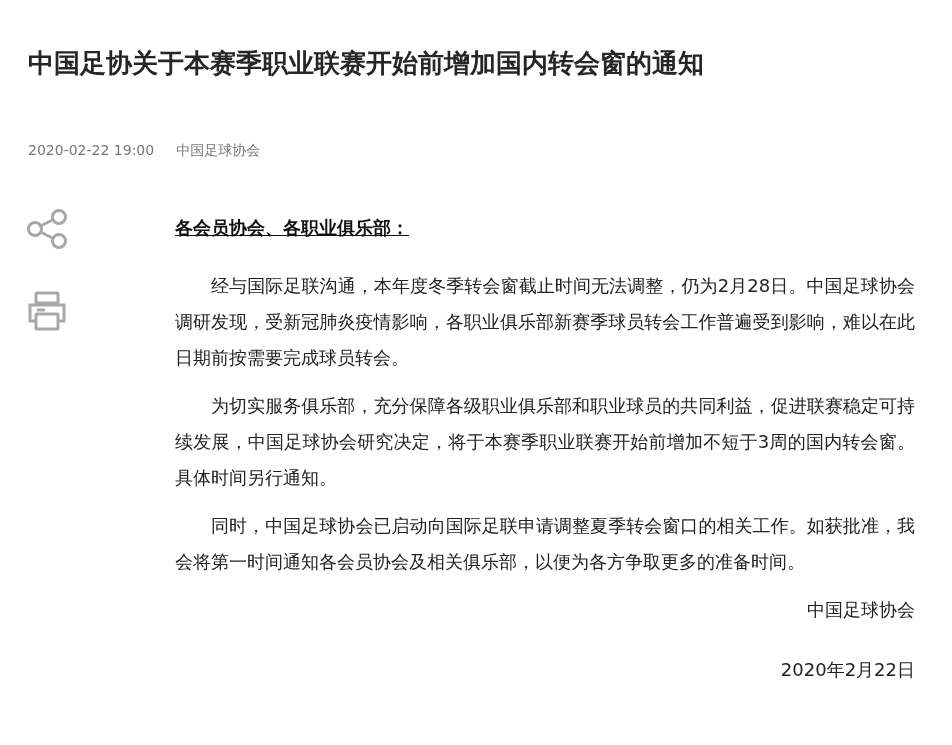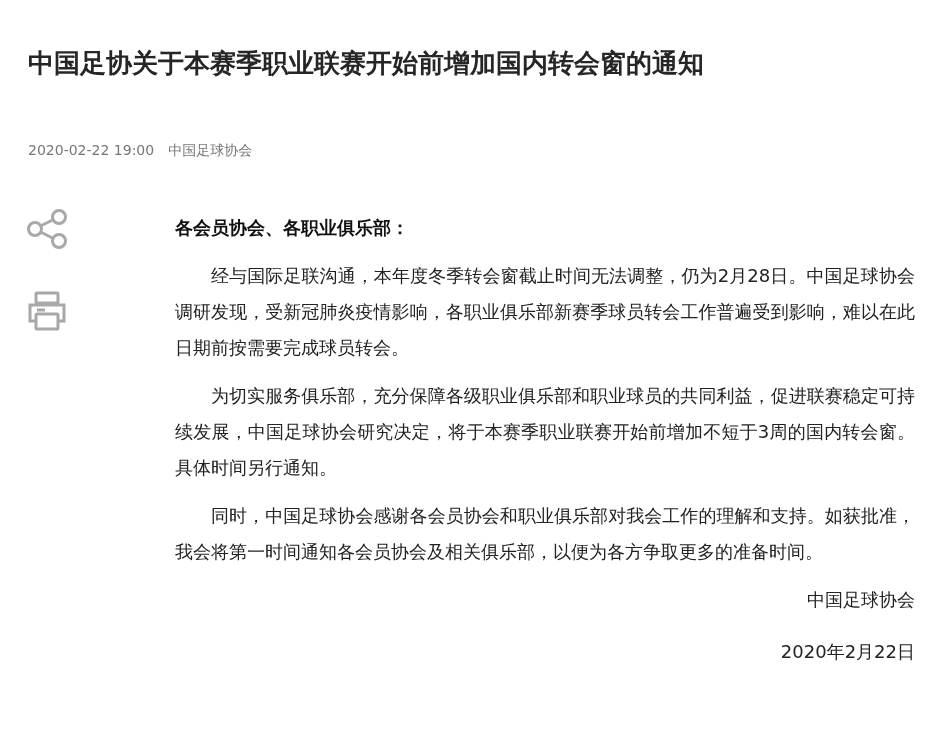--- a/index.html
+++ b/index.html
@@ -6,32 +6,32 @@
     html, body { width: 952px; height: 745px; background: #ffffff; overflow: hidden; }
     body { font-family: "DejaVu Sans", "Liberation Sans", sans-serif; color: #222222; position: relative; }
     .title {
       position: absolute; left: 28px; top: 38px; width: 900px;
       font-size: 26px; line-height: 50px; font-weight: bold; color: #262626;
       letter-spacing: 0px;
     }
     .meta {
       position: absolute; left: 28px; top: 140px;
       font-size: 14px; line-height: 20px; color: #777777;
-      display: flex; gap: 14px;
+      display: flex; gap: 22px;
     }
     .side-tools { position: absolute; left: 26px; top: 208px; width: 44px; }
     .tool { display: block; width: 42px; height: 42px; margin-bottom: 40px; cursor: pointer; }
     .content {
       position: absolute; left: 175px; top: 210px; width: 740px;
       font-size: 18px; line-height: 36px; color: #222222;
     }
-    .salutation { font-weight: bold; color: #111111; margin-bottom: 12px; }
+    .salutation { font-weight: bold; color: #111111; margin-bottom: 22px; text-decoration: underline; }
     .para { text-indent: 2em; margin-bottom: 12px; text-align: justify; }
     .sign { text-align: right; margin-top: 12px; }
-    .date { text-align: right; margin-top: 16px; }
+    .date { text-align: right; margin-top: 24px; }
   </style>
 </head>
 <body>
 
 <h1 class="title">中国足协关于本赛季职业联赛开始前增加国内转会窗的通知</h1>
 
 <div class="meta">
   <span>2020-02-22 19:00</span>
   <span>中国足球协会</span>
 </div>
@@ -53,16 +53,16 @@
       <rect x="10" y="24" width="22" height="15" rx="1"></rect>
       <line x1="11" y1="20" x2="19" y2="20"></line>
     </svg>
   </span>
 </div>
 
 <div class="content">
   <p class="salutation">各会员协会、各职业俱乐部：</p>
   <p class="para">经与国际足联沟通，本年度冬季转会窗截止时间无法调整，仍为2月28日。中国足球协会调研发现，受新冠肺炎疫情影响，各职业俱乐部新赛季球员转会工作普遍受到影响，难以在此日期前按需要完成球员转会。</p>
   <p class="para">为切实服务俱乐部，充分保障各级职业俱乐部和职业球员的共同利益，促进联赛稳定可持续发展，中国足球协会研究决定，将于本赛季职业联赛开始前增加不短于3周的国内转会窗。具体时间另行通知。</p>
-  <p class="para">同时，中国足球协会感谢各会员协会和职业俱乐部对我会工作的理解和支持。如获批准，我会将第一时间通知各会员协会及相关俱乐部，以便为各方争取更多的准备时间。</p>
+  <p class="para">同时，中国足球协会已启动向国际足联申请调整夏季转会窗口的相关工作。如获批准，我会将第一时间通知各会员协会及相关俱乐部，以便为各方争取更多的准备时间。</p>
   <p class="sign">中国足球协会</p>
   <p class="date">2020年2月22日</p>
 </div>
 
 </body></html>

